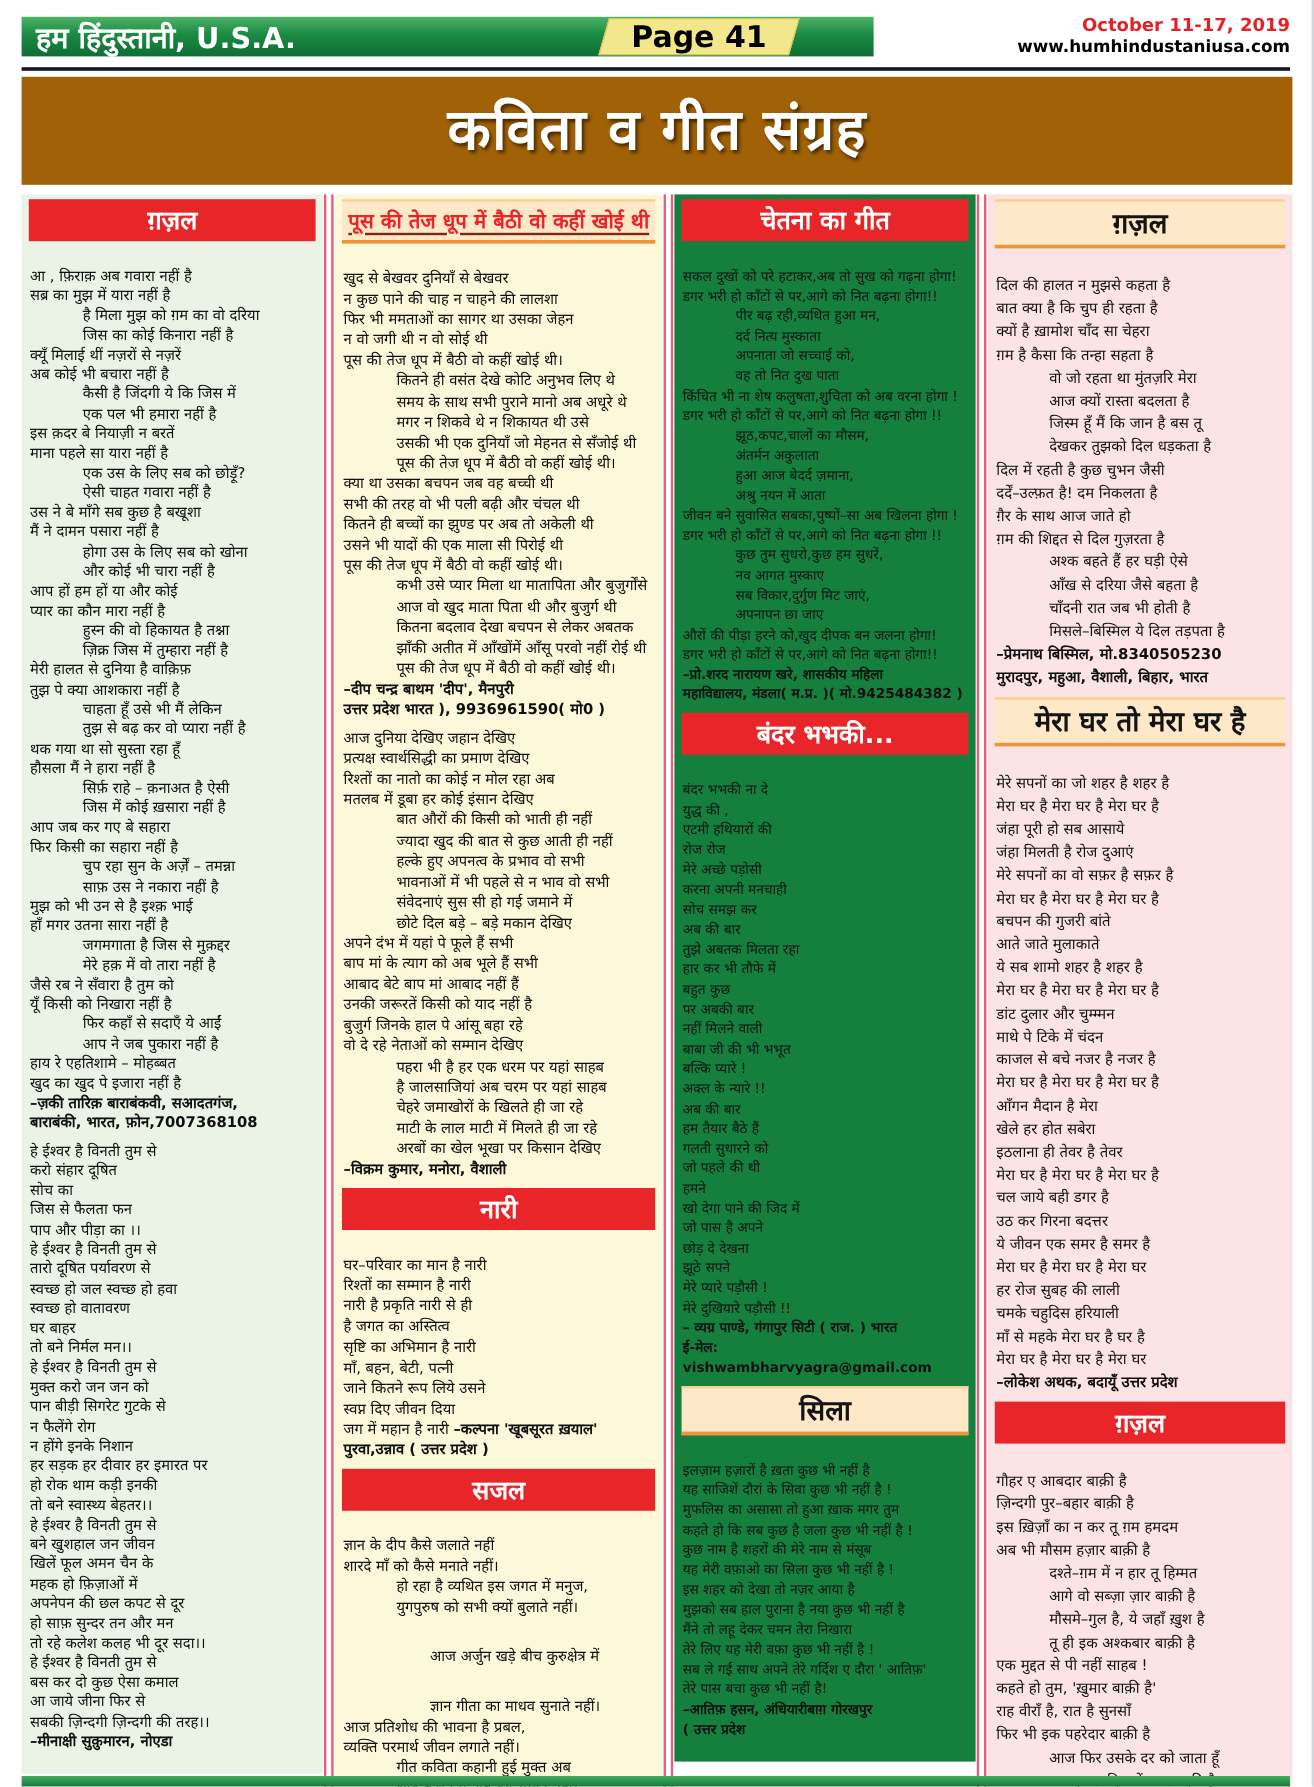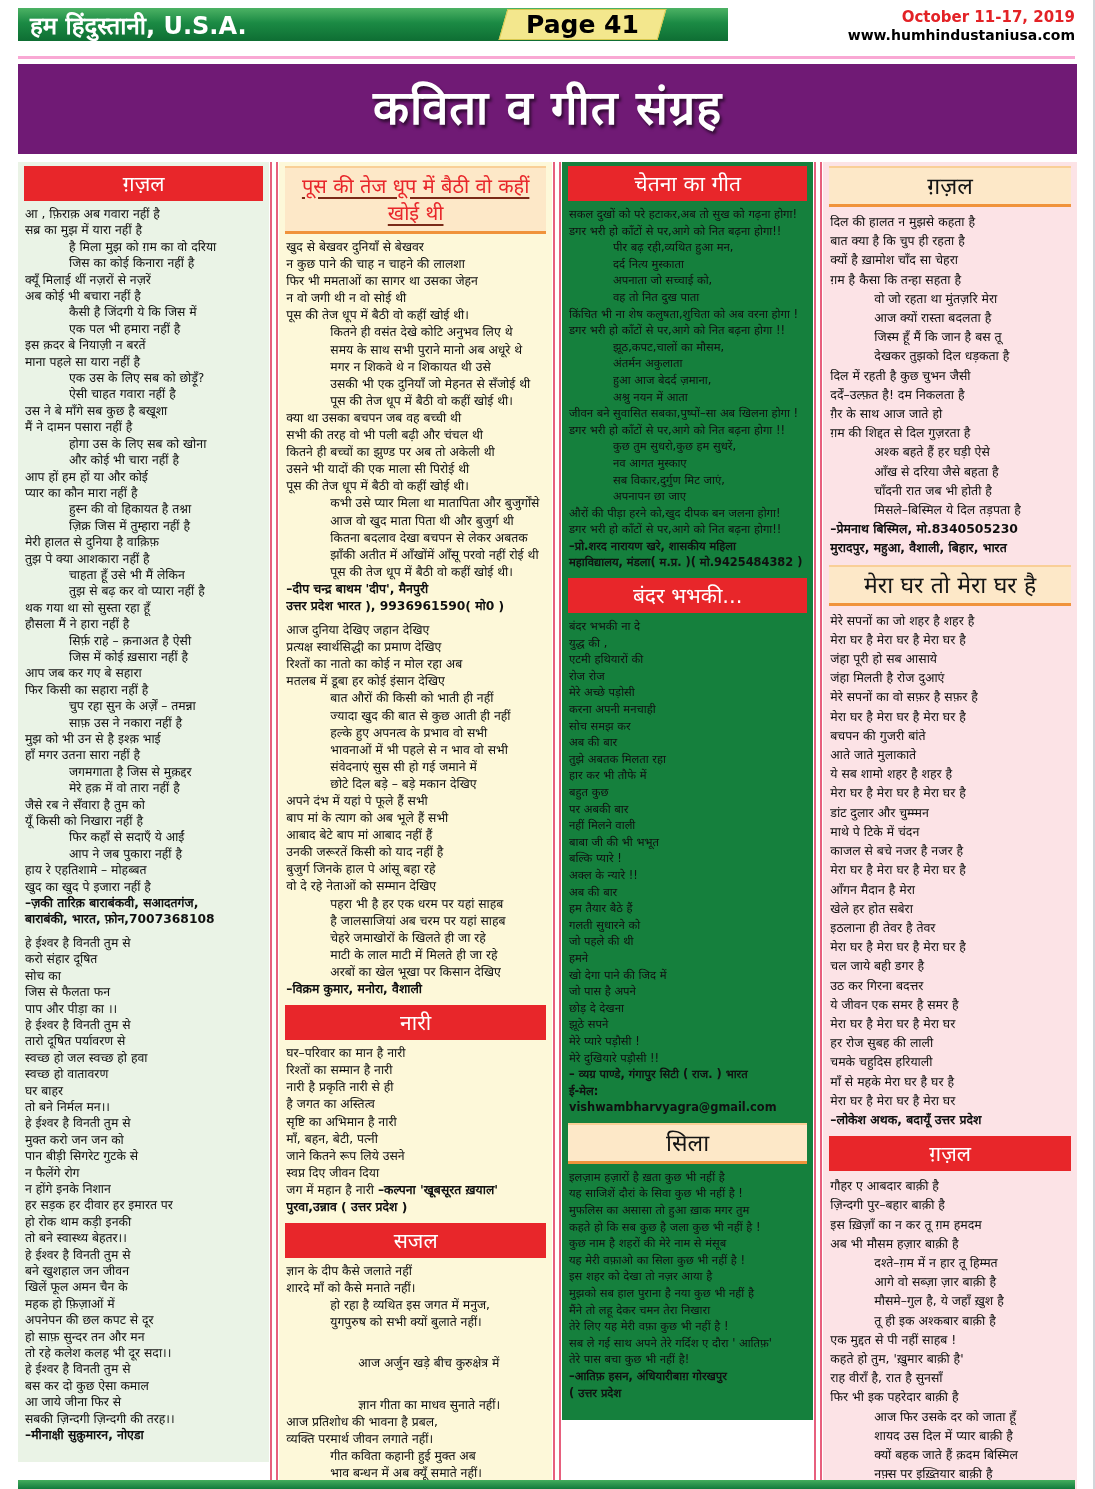--- a/index.html
+++ b/index.html
@@ -1,48 +1,48 @@
 <!DOCTYPE html>
 <html><head>
 <meta charset="utf-8">
 <style>
   html,body{margin:0;padding:0;background:#fff;}
   .page{width:1095px;height:1489px;background:#fff;position:relative;overflow:hidden;
         font-family:"DejaVu Sans",sans-serif;box-shadow:inset -2px 0 0 #d2d6da;}
   
-  .header-row{display:flex;align-items:flex-start;margin:8px 20px 0 18px;height:44px;
-              border-bottom:3px solid #f9a8d4;padding-bottom:4px;}
+  .header-row{display:flex;align-items:center;margin:8px 20px 0 18px;height:44px;
+              border-bottom:3px solid #0f172a;padding-bottom:4px;}
   .green-banner{flex:0 0 66%;position:relative;display:flex;align-items:center;
                 background:linear-gradient(180deg,#4cb264 0%,#1b8a44 45%,#0e6e33 100%);
                 color:#fff;font-weight:bold;font-size:24px;padding-left:12px;}
   .page-tab{position:absolute;right:66px;top:1px;bottom:1px;background:#f3e78d;
             display:flex;align-items:center;padding:0 22px;transform:skewX(-16deg);
             border:1px solid #d8c84f;}
   .page-tab span{transform:skewX(16deg);color:#000;font-weight:bold;font-size:25px;}
   .header-right{flex:1;display:flex;flex-direction:column;justify-content:center;
                 align-items:flex-end;font-weight:bold;line-height:1.25;}
   .date{color:#e32226;font-size:15px;}
   .site{color:#000000;font-size:14px;}
   
-  .title-banner{margin:5px 18px 8px 18px;background:#701a75;color:#fff;text-align:center;
+  .title-banner{margin:5px 18px 8px 18px;background:#a16207;color:#fff;text-align:center;
                 font-weight:bold;font-size:47px;padding:10px 0 16px;
                 text-shadow:2px 3px 3px rgba(0,0,0,.55);letter-spacing:1px;}
   
   .cols{display:flex;margin:0 18px;align-items:flex-start;}
   .column{padding:2px 7px 12px;box-sizing:border-box;}
   .c0{flex:1 1 0;}
   .c1{flex:1.09 1 0;}
   .c2{flex:1.0 1 0;}
   .c3{flex:1.01 1 0;}
   .sep{flex:0 0 4px;align-self:stretch;border-left:2px solid #e75f7d;border-right:2px solid #e75f7d;margin:0 1px;}
-  .heading{margin:2px -1px 5px;text-align:center;font-weight:normal;}
+  .heading{margin:2px -1px 21px;text-align:center;font-weight:bold;}
   .red-bar{background:#e8262a;color:#fff;font-size:21px;padding:3px 0 4px;}
   .peach{background:#fde8c8;color:#141414;font-size:23px;padding:1px 0 3px;
          border-top:2px solid #f9cf97;border-bottom:3px solid #f0933b;}
-  .peach.red{color:#e8262a;font-size:20px;padding:4px 0 5px;
+  .peach.red{color:#e8262a;font-size:17px;padding:4px 0 5px;
              text-decoration:underline;text-decoration-thickness:2px;text-underline-offset:4px;
              text-decoration-color:#7a2a17;}
   .poem{margin:2px 0 7px;}
   .line{color:#101010;}
   .c0 .line{font-size:12.3px;line-height:16.4px;}
   .c1 .line{font-size:12.3px;line-height:17.1px;}
   .c2 .line{font-size:11.4px;line-height:16.6px;}
   .c3 .line{font-size:12.4px;line-height:19.2px;}
   .i1{padding-left:44px;}
   .i2{padding-left:72px;margin-top:24px;}

